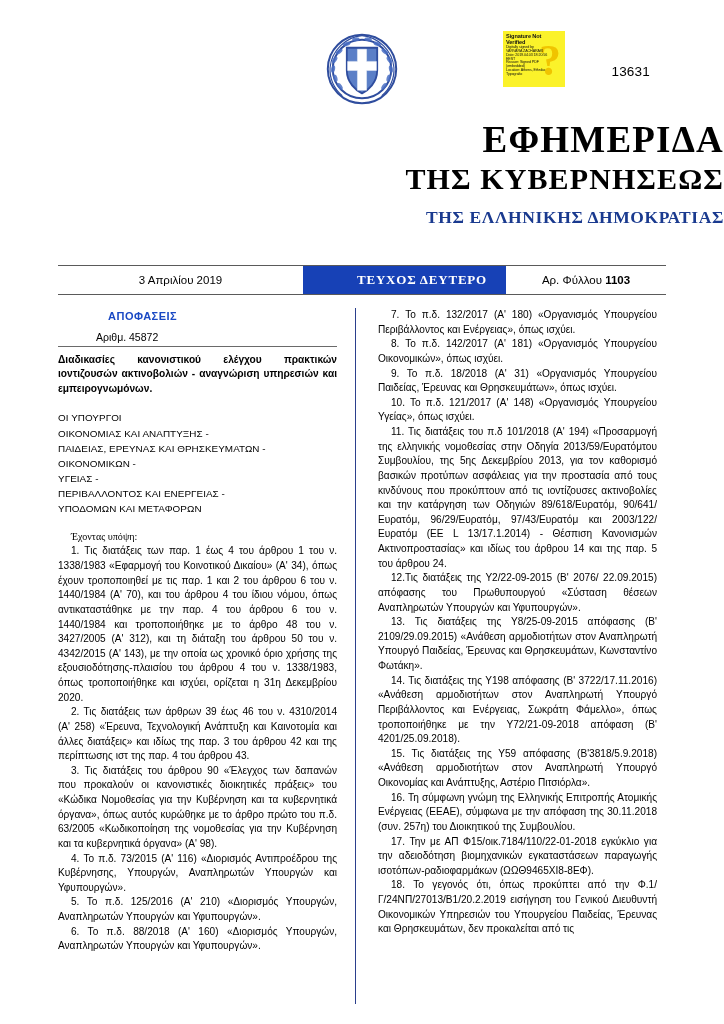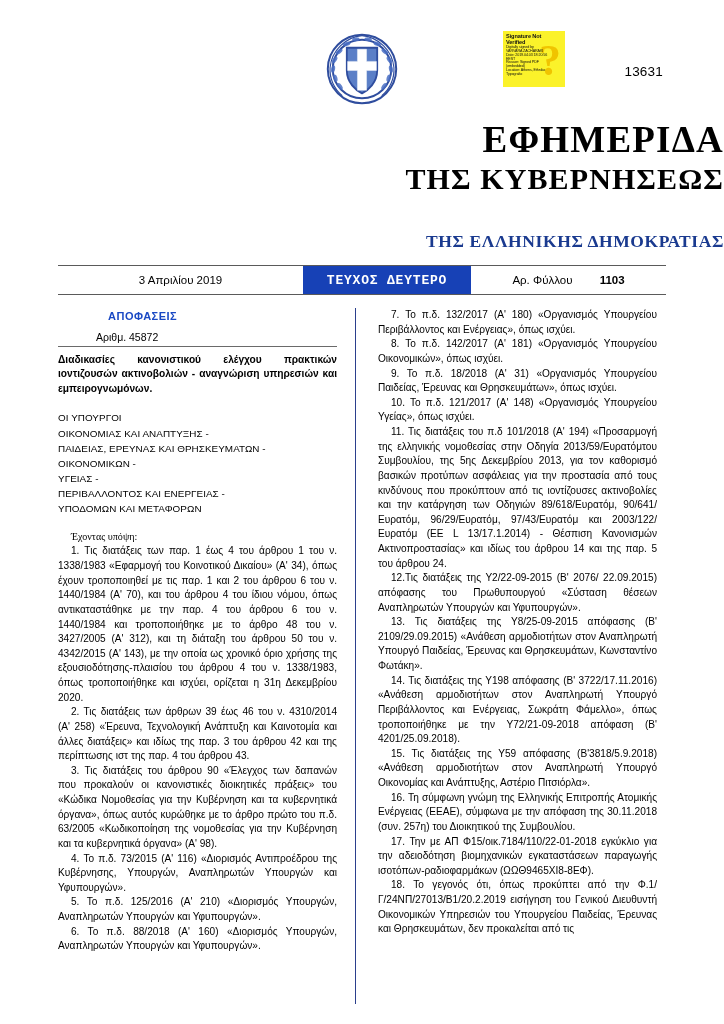--- a/index.html
+++ b/index.html
@@ -62,21 +62,21 @@
     position: relative;
     z-index: 2;
     font-size: 3.7px;
     padding: 1px 2px 0 3px;
     letter-spacing: -0.1px;
   }
   .sig-body div { white-space: nowrap; }
 
   .page-number {
     position: absolute;
-    right: 61px;
+    right: 74px;
     top: 64px;
     font-size: 13.5px;
     font-family: "Liberation Sans", sans-serif;
     letter-spacing: 0.2px;
   }
 
   
   .emblem {
     position: absolute;
     left: 50%;
@@ -110,21 +110,21 @@
     line-height: 1.2;
     color: #000;
     margin-top: 2px;
   }
   .mast-line3 {
     font-family: "Liberation Serif", serif;
     font-weight: bold;
     font-size: 17.5px;
     letter-spacing: 0.6px;
     color: #1a3a8f;
-    margin-top: 34px;
+    margin-top: 10px;
   }
 
   
   .issue-bar {
     position: absolute;
     left: 58px;
     right: 58px;
     top: 265px;
     height: 30px;
   }
@@ -150,33 +150,33 @@
     font-family: "Liberation Sans", sans-serif;
     font-size: 11.5px;
   }
   .issue-band {
     flex: 0 0 168px;
     background: #1741b6;
     color: #ffffff;
     display: flex;
     align-items: center;
     justify-content: center;
-    font-family: Liberation Mono, monospace;
+    font-family: Liberation Serif, serif;
     font-weight: bold;
     font-size: 13px;
     letter-spacing: 0.8px;
+    padding-left: 35px;
   }
   .issue-sheet {
     flex: 1 1 auto;
     display: flex;
     align-items: center;
     justify-content: center;
     font-family: "Liberation Sans", sans-serif;
     font-size: 11.5px;
-    gap: 12px;
   }
   .issue-sheet b { font-weight: bold; }
 
   
   .columns {
     position: absolute;
     left: 58px;
     right: 58px;
     top: 308px;
     bottom: 20px;

